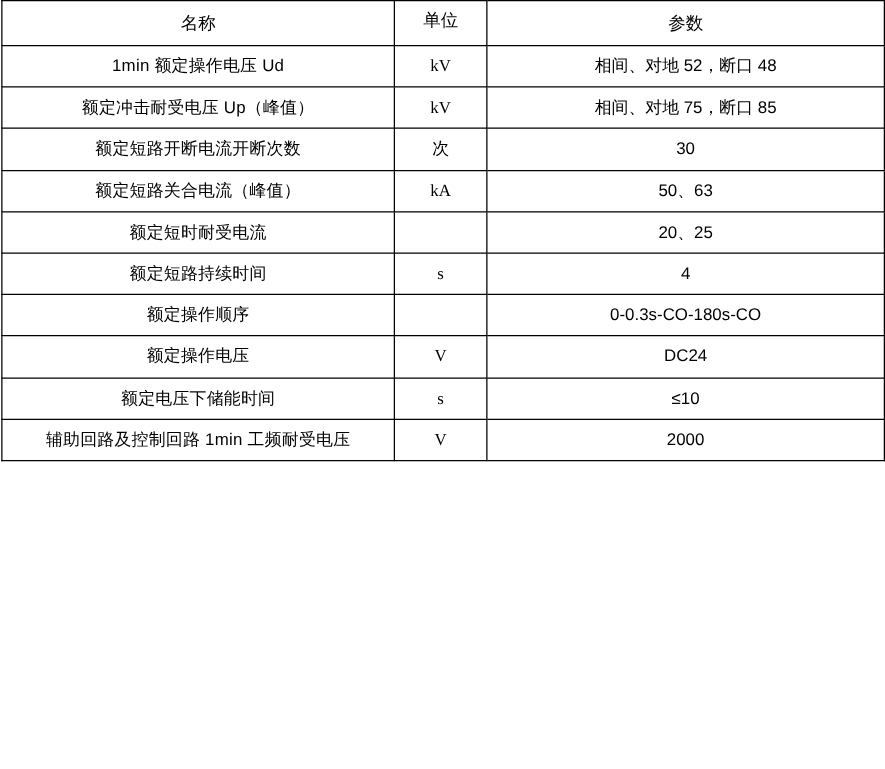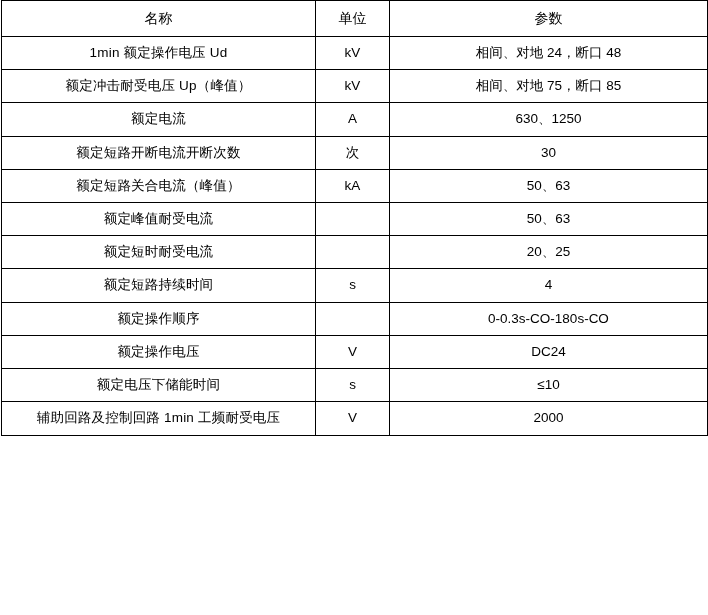--- a/index.html
+++ b/index.html
@@ -41,21 +41,21 @@
     height: 27px;
     box-sizing: border-box;
     word-break: break-all;
   }
   table.spec-table thead th {
     font-size: 14px;
     height: 33px;
     padding: 8px 4px;
   }
   td.unit-cell, th.unit-cell {
-    font-family: Liberation Sans, sans-serif;
+    font-family: Liberation Serif, serif;
   }
   td.param-cell {
     font-family: "Liberation Sans", sans-serif;
   }
   td.name-cell {
     letter-spacing: 0.2px;
   }
   .mono-ish {
     font-family: "Liberation Mono", monospace;
     font-size: 13px;
@@ -75,45 +75,35 @@
       <tr>
         <th class="name-cell">名称</th>
         <th class="unit-cell">单位</th>
         <th class="param-cell">参数</th>
       </tr>
     </thead>
     <tbody>
       <tr>
         <td class="name-cell">1min 额定操作电压 Ud</td>
         <td class="unit-cell">kV</td>
-        <td class="param-cell">相间、对地 24，断口 48</td>
+        <td class="param-cell">相间、对地 52，断口 48</td>
       </tr>
       <tr>
         <td class="name-cell">额定冲击耐受电压 Up（峰值）</td>
         <td class="unit-cell">kV</td>
         <td class="param-cell">相间、对地 75，断口 85</td>
-      </tr>
-      <tr>
-        <td class="name-cell">额定电流</td>
-        <td class="unit-cell">A</td>
-        <td class="param-cell">630、1250</td>
       </tr>
       <tr>
         <td class="name-cell">额定短路开断电流开断次数</td>
         <td class="unit-cell">次</td>
         <td class="param-cell">30</td>
       </tr>
       <tr>
         <td class="name-cell">额定短路关合电流（峰值）</td>
         <td class="unit-cell">kA</td>
-        <td class="param-cell">50、63</td>
-      </tr>
-      <tr>
-        <td class="name-cell">额定峰值耐受电流</td>
-        <td class="unit-cell"></td>
         <td class="param-cell">50、63</td>
       </tr>
       <tr>
         <td class="name-cell">额定短时耐受电流</td>
         <td class="unit-cell"></td>
         <td class="param-cell">20、25</td>
       </tr>
       <tr>
         <td class="name-cell">额定短路持续时间</td>
         <td class="unit-cell">s</td>

